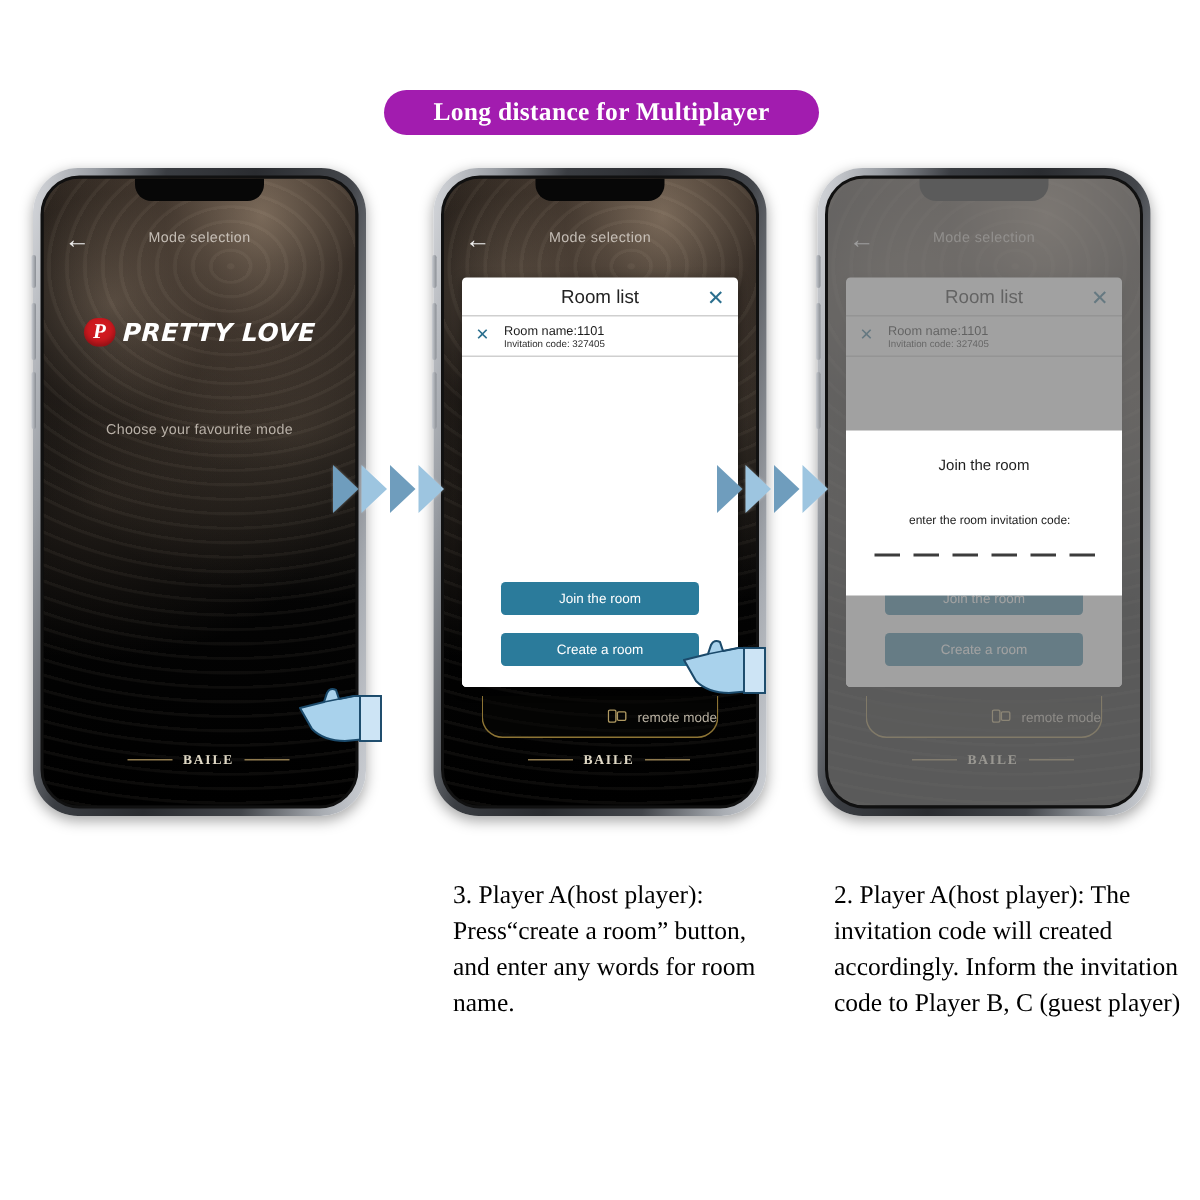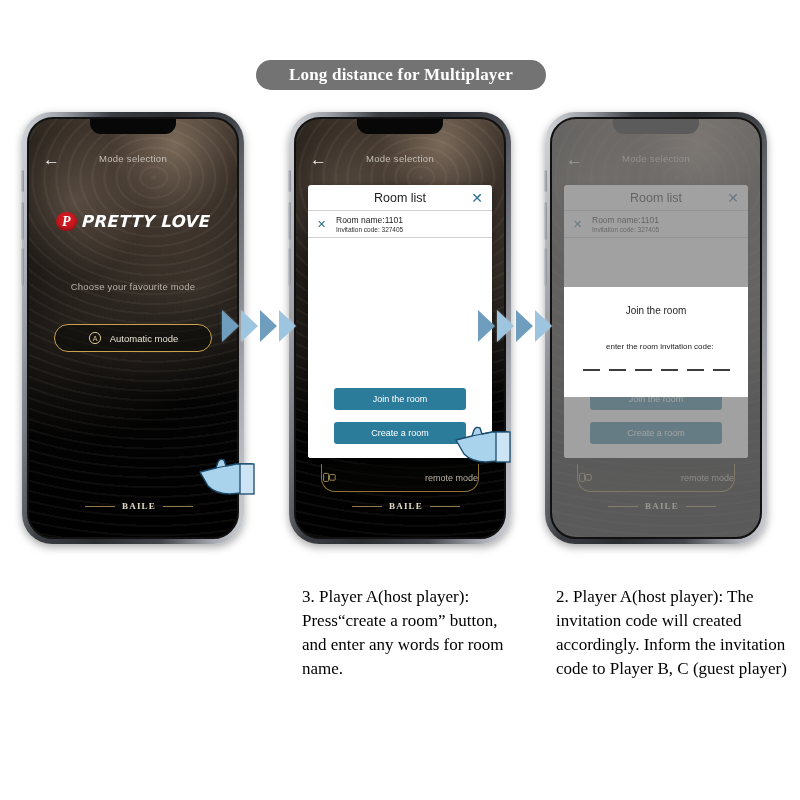--- a/index.html
+++ b/index.html
@@ -9,21 +9,21 @@
     font-family: "Liberation Sans", sans-serif;
     position: relative;
     overflow: hidden;
   }
 
   
   .banner {
     position: absolute;
     left: 256px; top: 60px;
     width: 290px; height: 30px;
-    background: #737373;
+    background: #a21caf;
     border-radius: 15px;
     display: flex; align-items: center; justify-content: center;
   }
   .banner-text {
     color: #ffffff;
     font-family: "Liberation Serif", serif;
     font-size: 17px;
     font-weight: bold;
     letter-spacing: 0.2px;
   }
@@ -169,21 +169,21 @@
   }
   .mode-ico svg { display:block; }
 
   .remote-btn {
     position:absolute; left:25px; right:25px; top: 345px;
     height: 28px;
     border:1px solid #8d7434;
     border-top: none;
     border-radius: 0 0 14px 14px;
     background: rgba(8,7,6,.55);
-    display:flex; align-items:center; justify-content:space-between; gap:6px;
+    display:flex; align-items:center; justify-content:flex-end; gap:6px;
     color:#b9b1a2;
     font-size: 9px;
     z-index:3;
   }
 
   
   .baile {
     position:absolute; bottom: 26px; left:12px; right:0;
     display:flex; align-items:center; justify-content:center; gap:7px;
     z-index:3;
@@ -325,29 +325,20 @@
     </div>
 
     <div class="logo-row">
       <span class="logo-mark">P</span>
       <span class="logo-text">PRETTY LOVE</span>
     </div>
 
     <div class="subtitle">Choose your favourite mode</div>
 
     <div class="modes">
-      <div class="mode-btn">
-        <span class="mode-ico">
-          <svg width="14" height="14" viewBox="0 0 14 14">
-              <circle cx="7" cy="7" r="5.6" fill="none" stroke="#d8c58f" stroke-width="1"></circle>
-              <text x="7" y="10" font-size="7" fill="#d8c58f" text-anchor="middle" font-family="Liberation Sans">A</text>
-            </svg>
-        </span>
-        <span>Automatic mode</span>
-      </div>
     </div>
 
     <div class="baile">
       <span class="ln"></span>
       <span class="tx">BAILE</span>
       <span class="ln"></span>
     </div>
   </div>
 </div>
 

